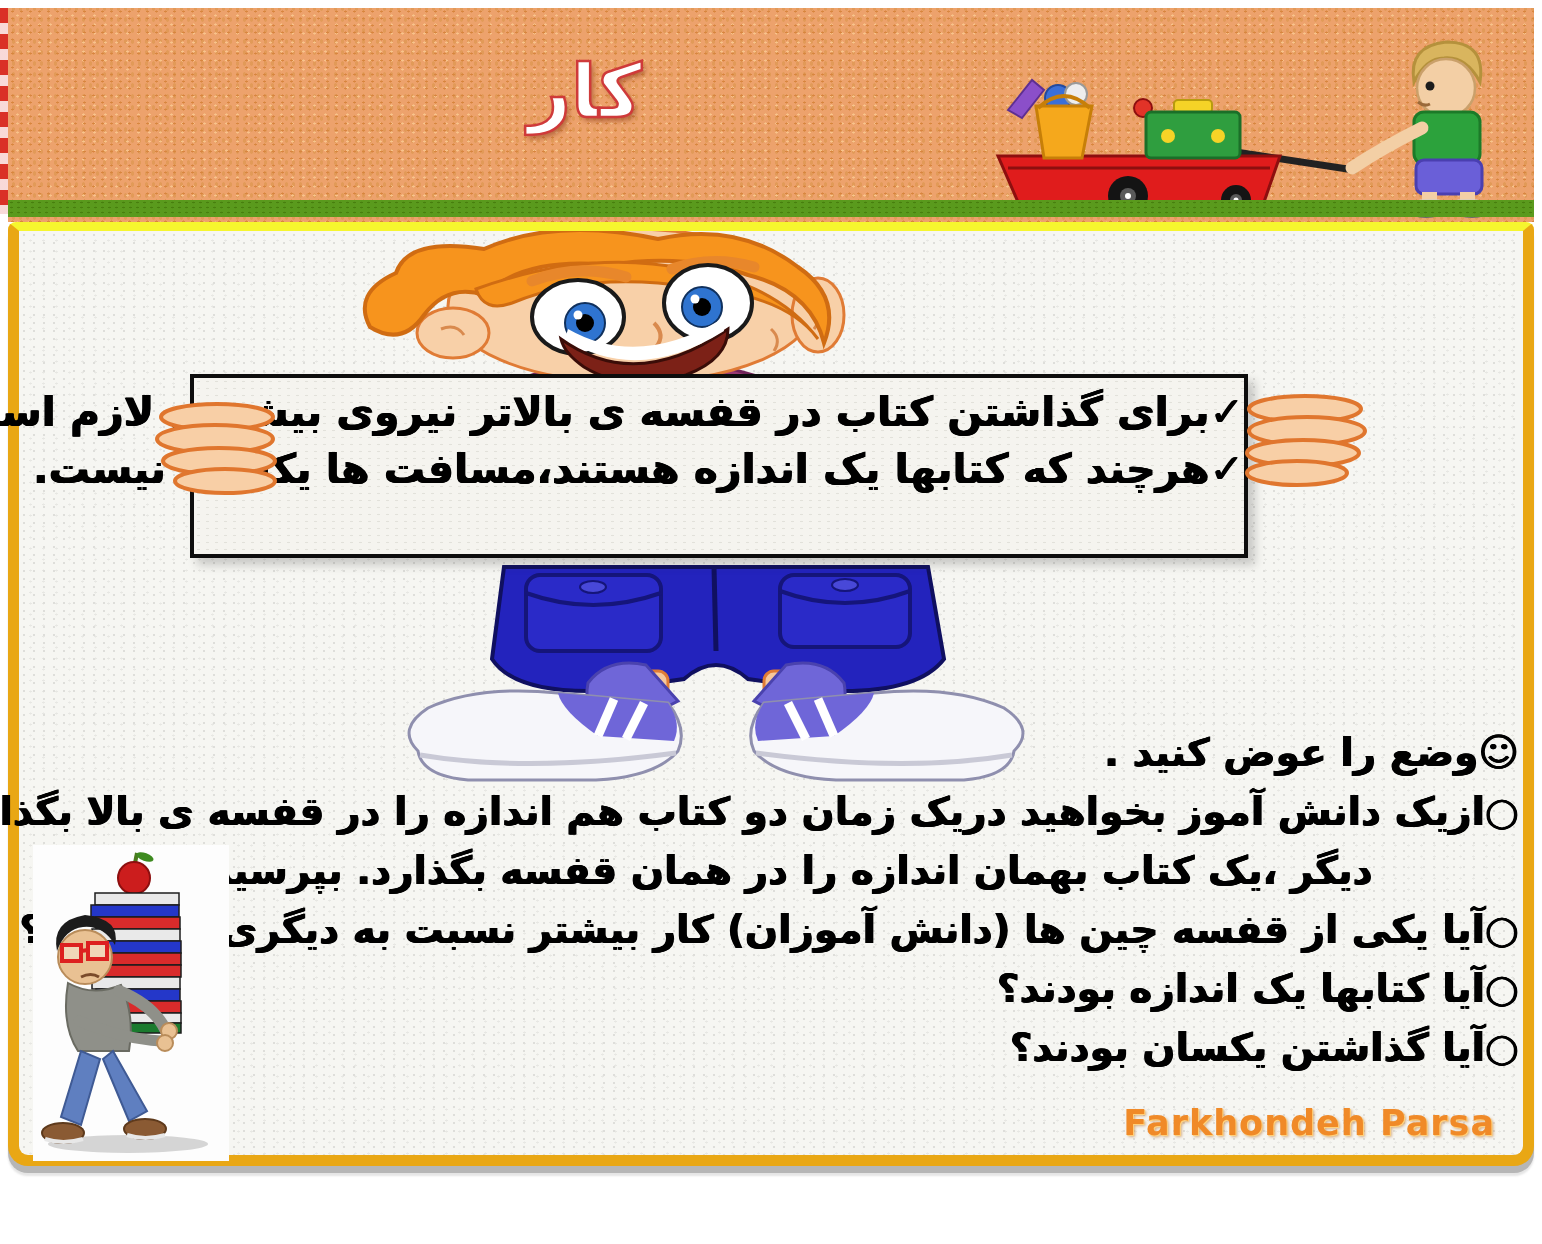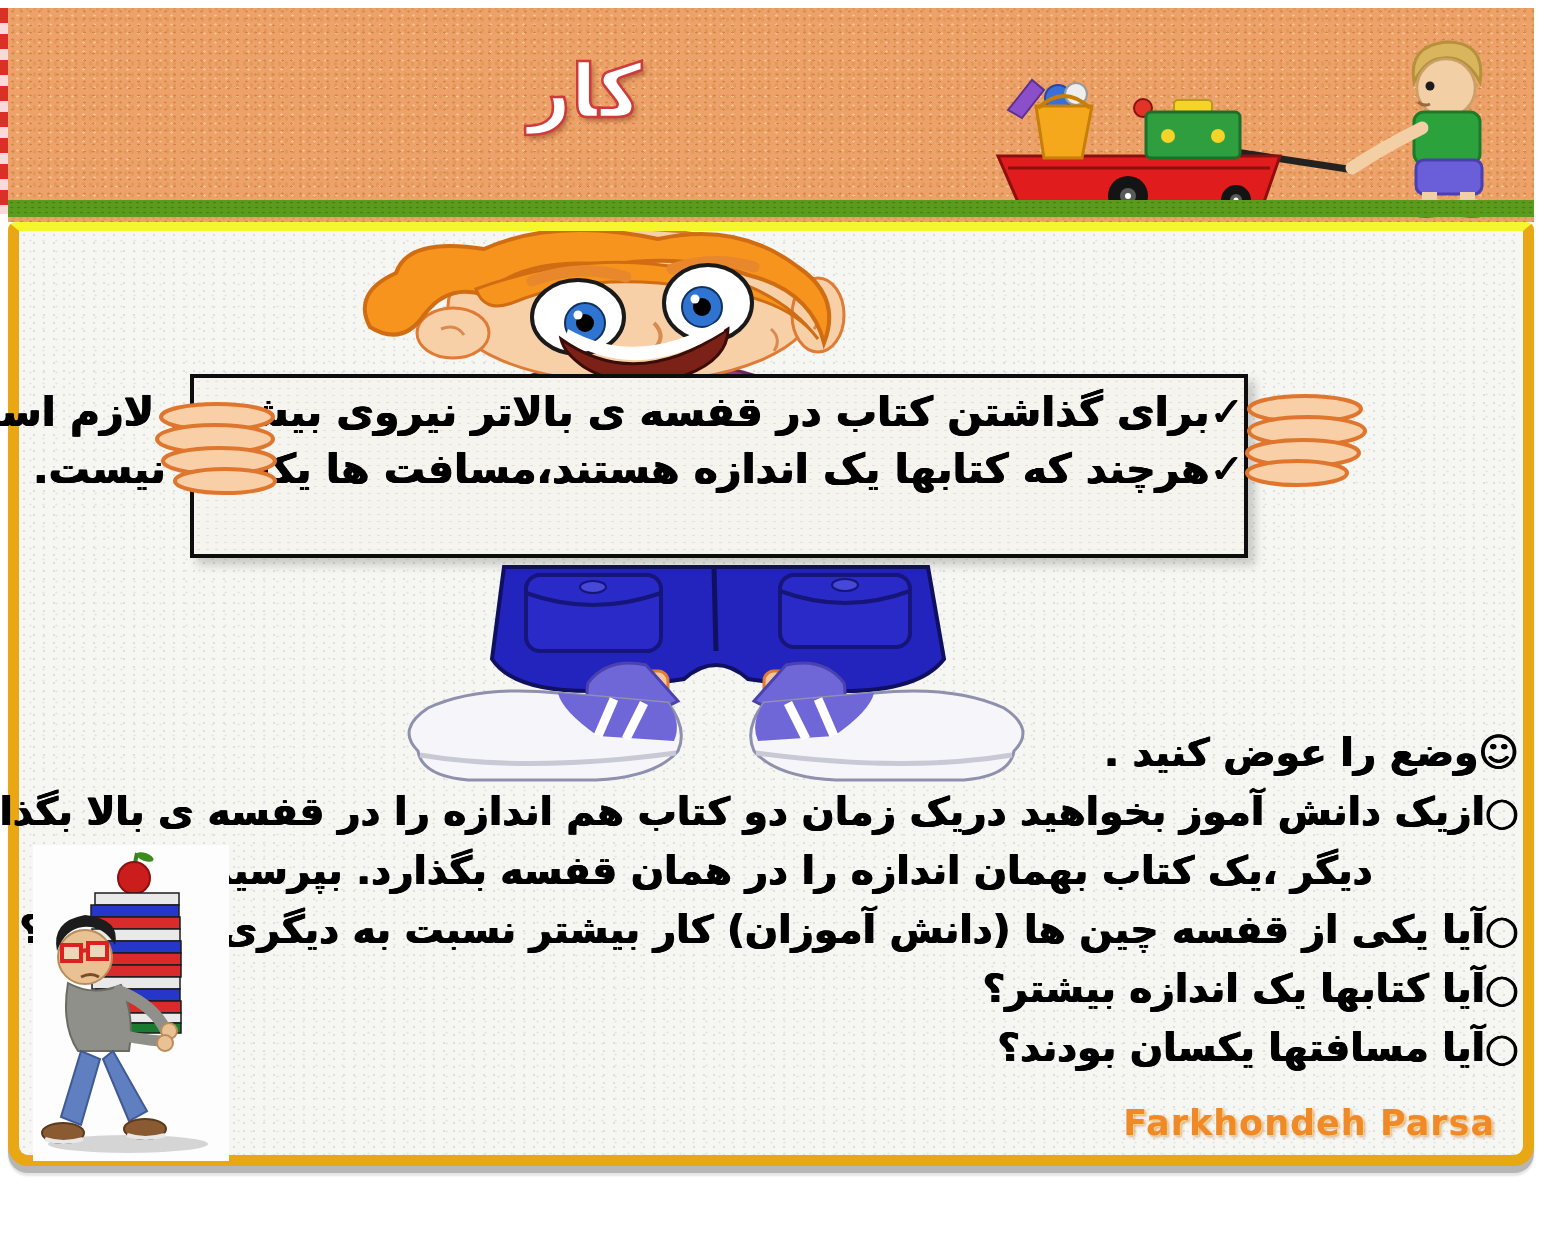--- a/index.html
+++ b/index.html
@@ -205,22 +205,22 @@
         <ellipse cx="64" cy="60" rx="56" ry="13" fill="#f8cfa6" stroke="#e0762e" stroke-width="4"></ellipse>
         <ellipse cx="70" cy="80" rx="50" ry="12" fill="#f8cfa6" stroke="#e0762e" stroke-width="4"></ellipse>
       </g>
     </svg>
 
     <div class="body-lines">
       <div class="bl">☺وضع را عوض کنید .</div>
       <div class="bl">○ازیک دانش آموز بخواهید دریک زمان دو کتاب هم اندازه را در قفسه ی بالا بگذارد ودانش آموز</div>
       <div class="bl center">دیگر ،یک کتاب بهمان اندازه را در همان قفسه بگذارد. بپرسید:</div>
       <div class="bl">○آیا یکی از قفسه چین ها (دانش آموزان) کار بیشتر نسبت به دیگری انجام داد؟</div>
-      <div class="bl">○آیا کتابها یک اندازه بیشتر؟</div>
-      <div class="bl">○آیا مسافتها یکسان بودند؟</div>
+      <div class="bl">○آیا کتابها یک اندازه بودند؟</div>
+      <div class="bl">○آیا گذاشتن یکسان بودند؟</div>
     </div>
 
     <svg class="bookman-art" width="196" height="316" viewBox="0 0 196 316">
       <rect x="0" y="0" width="196" height="316" fill="#fdfdfd"></rect>
       <ellipse cx="95" cy="299" rx="80" ry="9" fill="#b5b5b5" opacity="0.55"></ellipse>
 
       <line x1="102" y1="18" x2="104" y2="8" stroke="#4a7a1e" stroke-width="4"></line>
       <ellipse cx="112" cy="12" rx="9" ry="4" fill="#3d8a1f" transform="rotate(20 112 12)"></ellipse>
       <circle cx="101" cy="33" r="16" fill="#cc1d1d" stroke="#8d0f0f" stroke-width="2"></circle>
 

